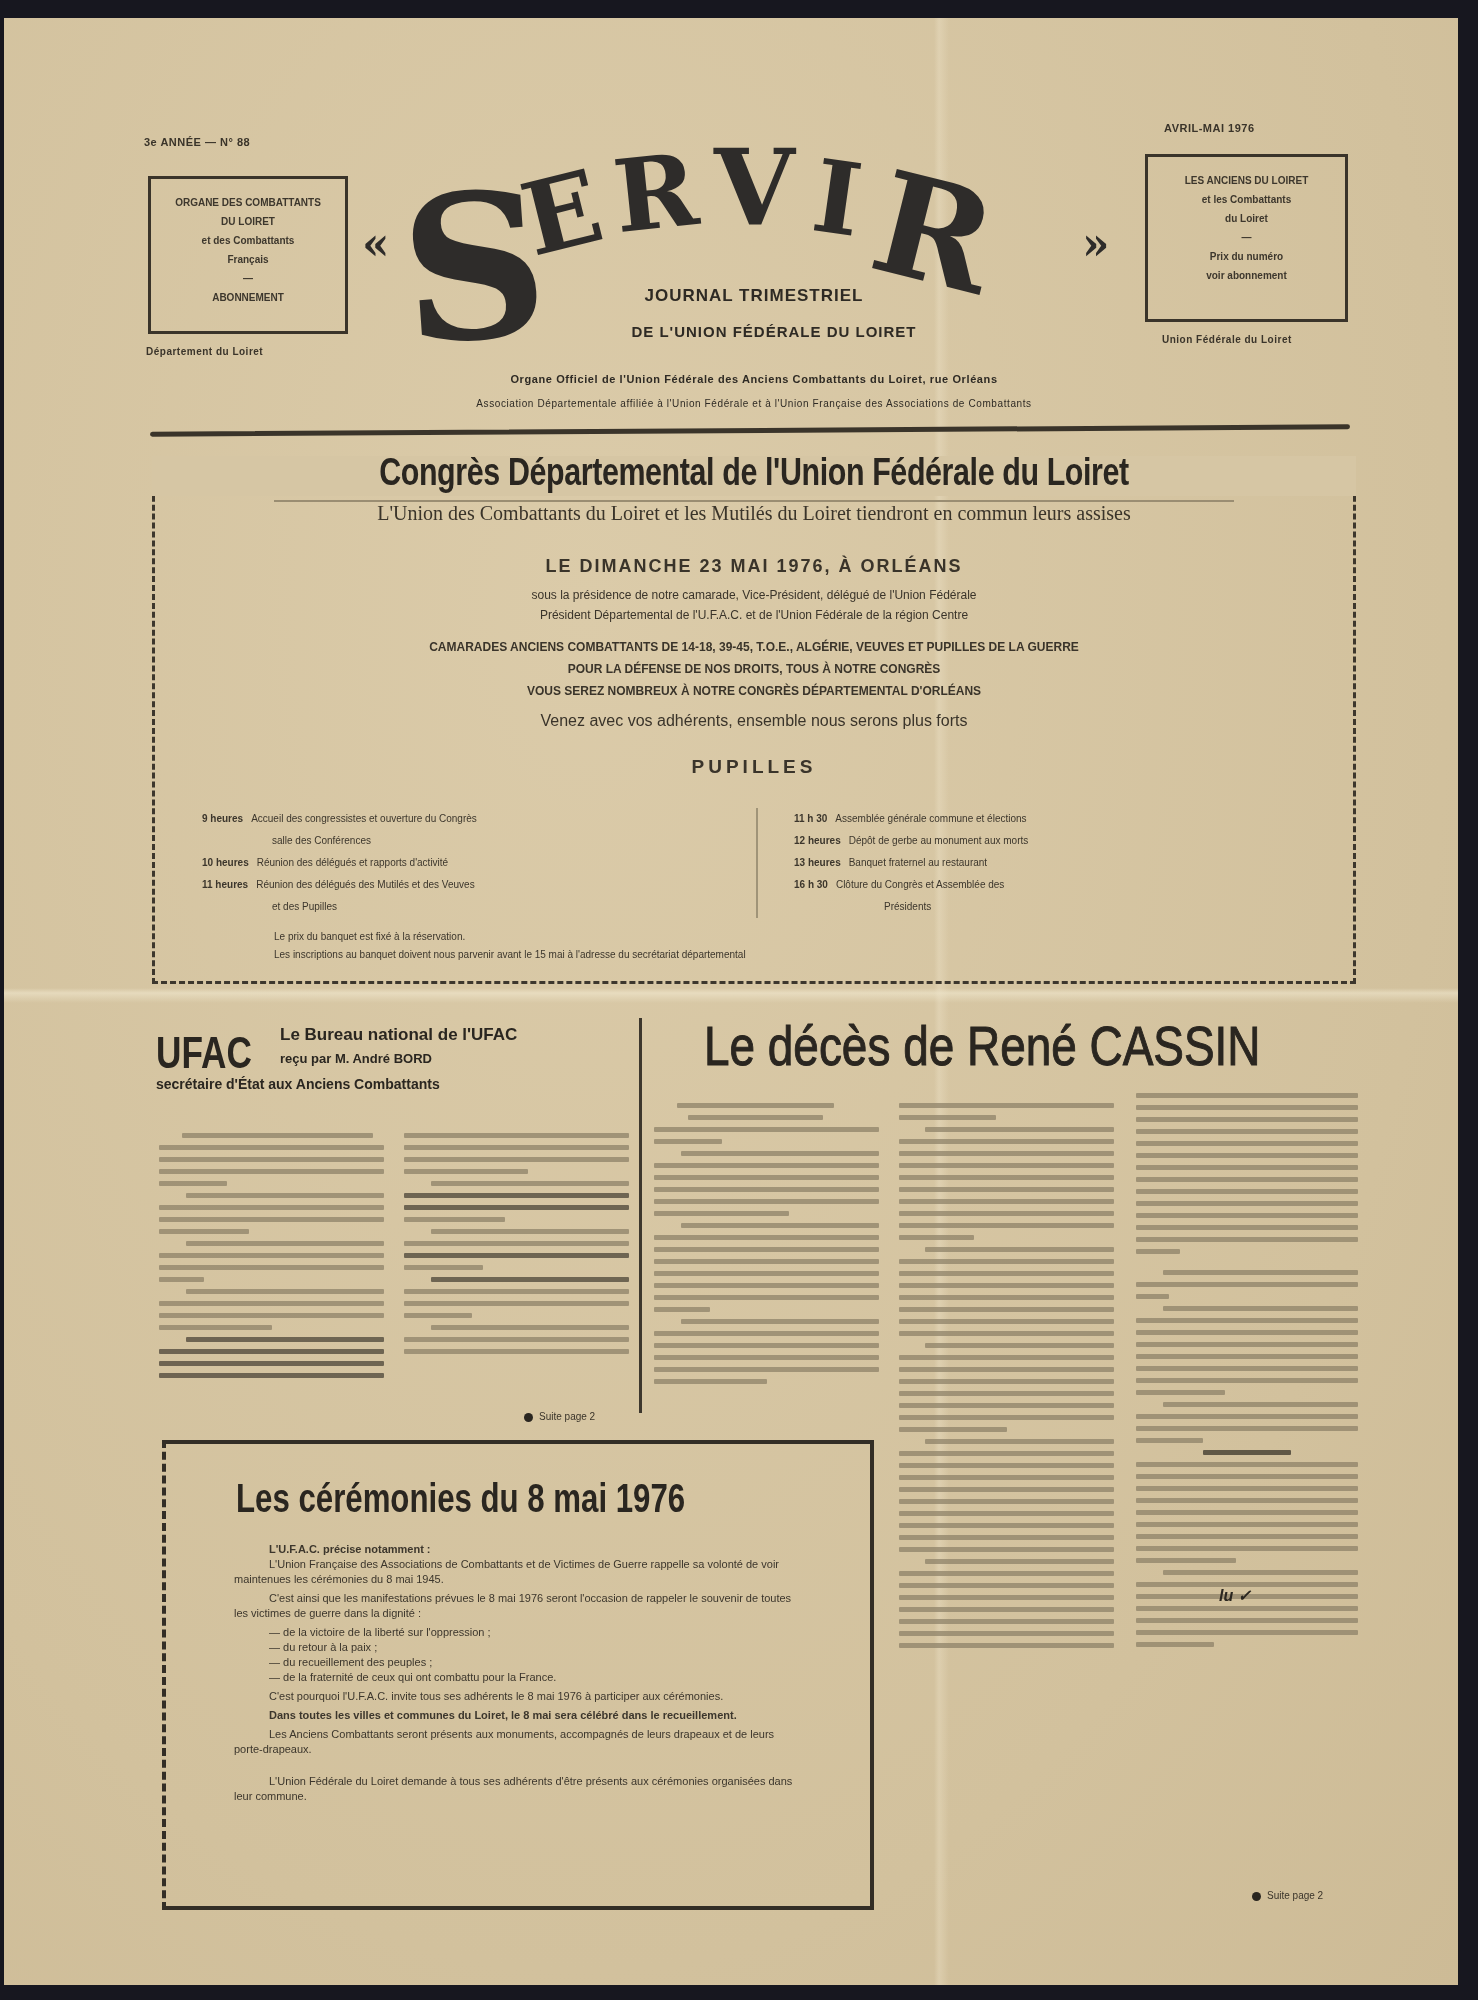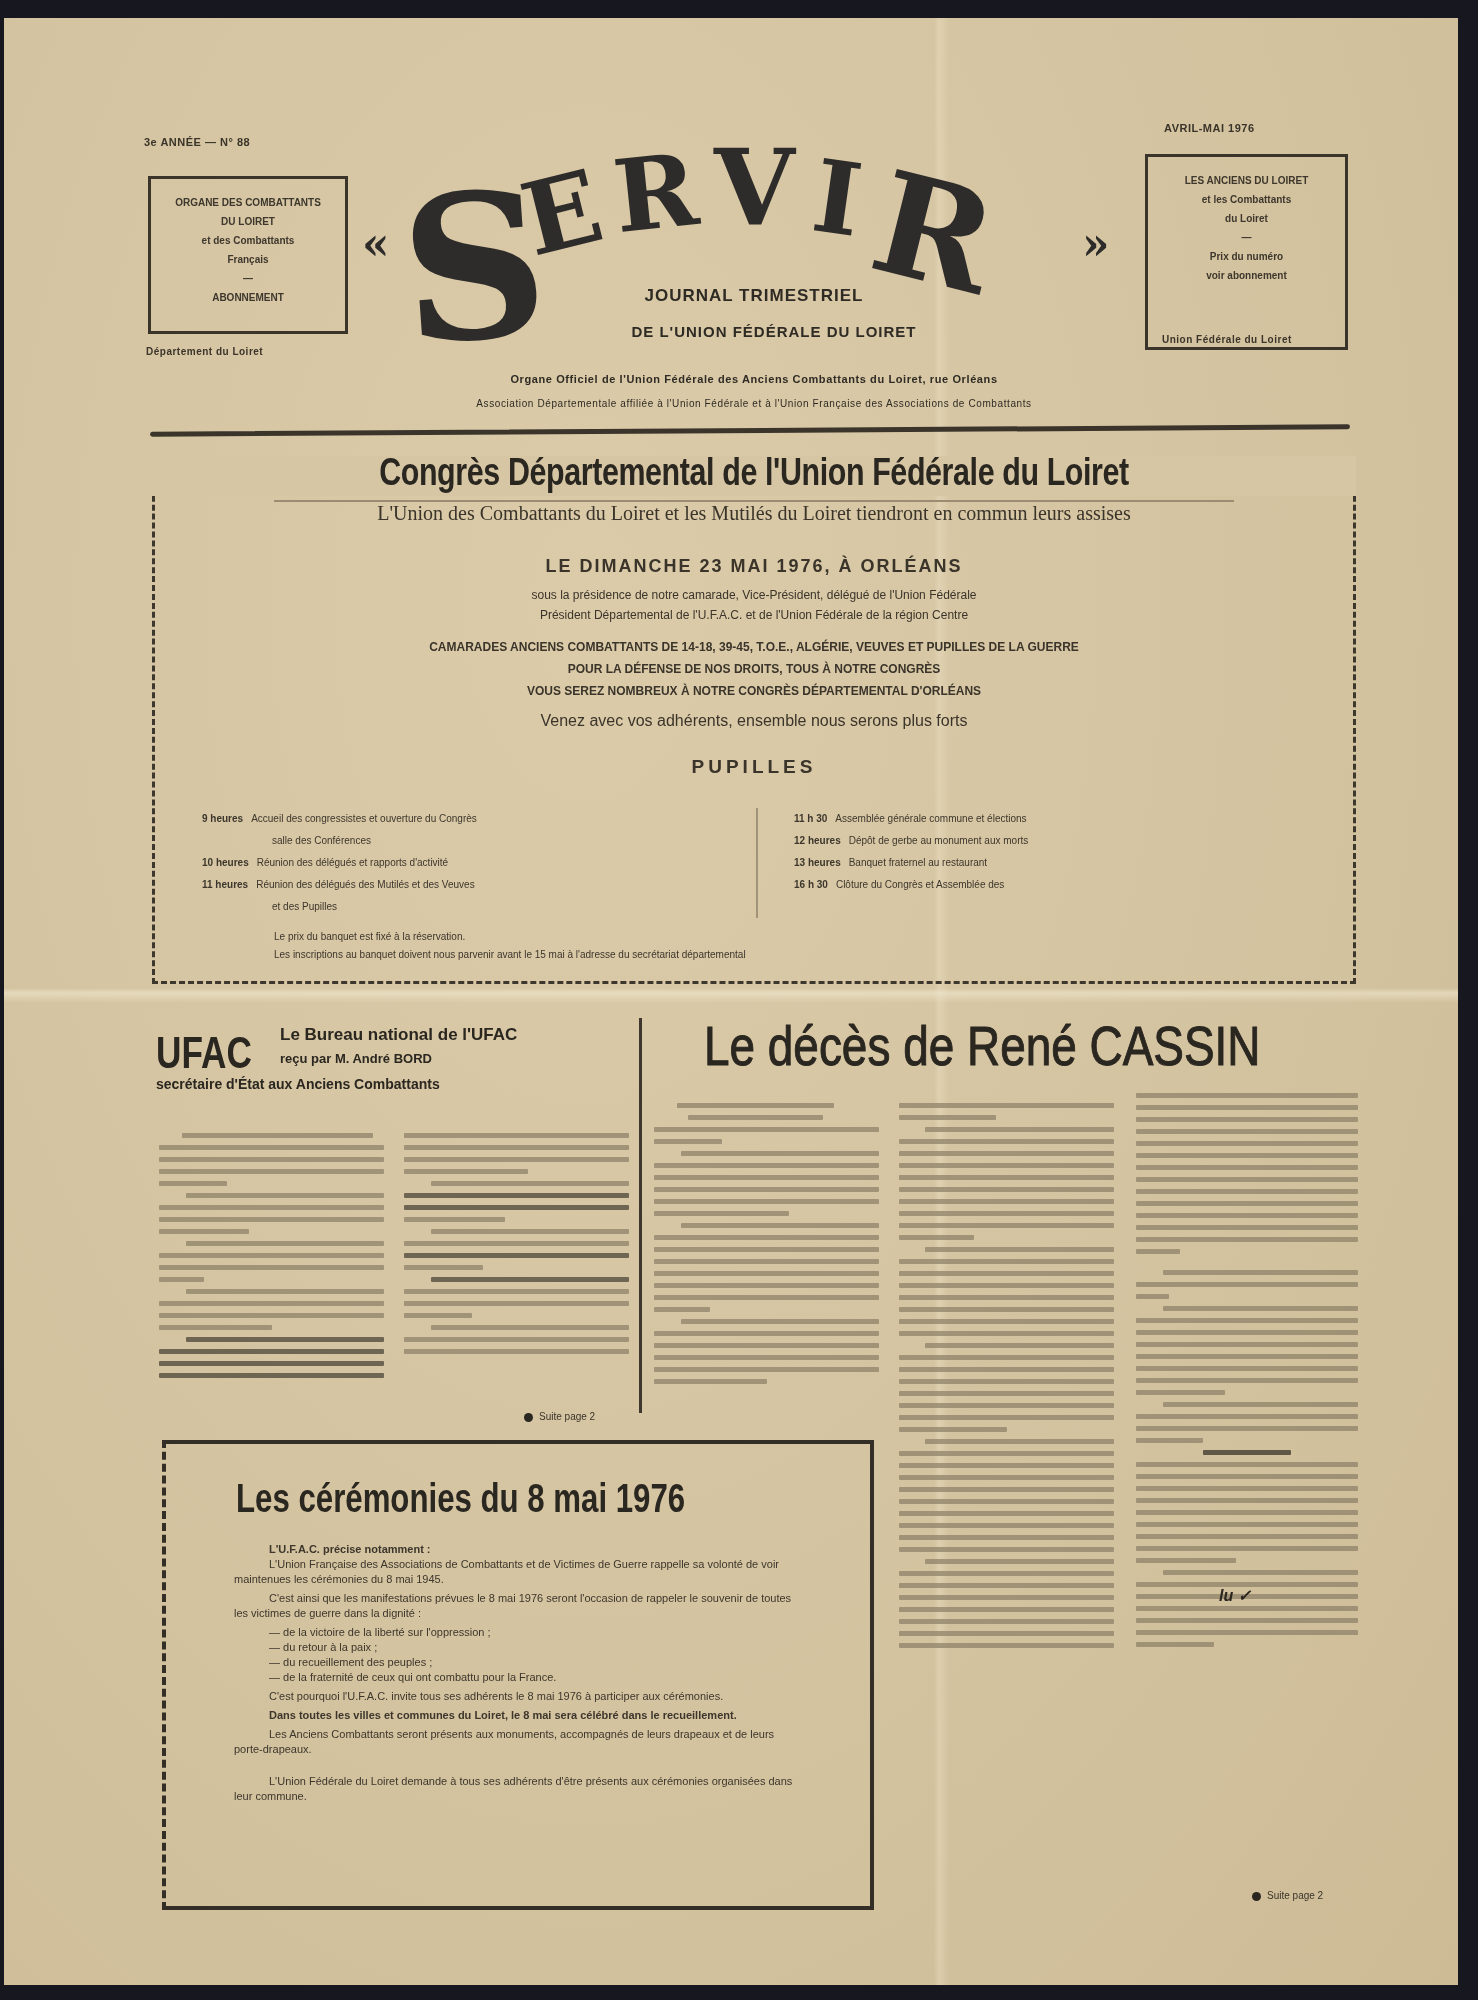--- a/index.html
+++ b/index.html
@@ -39,21 +39,21 @@
     <div>ORGANE DES COMBATTANTS</div>
     <div>DU LOIRET</div>
     <div>et des Combattants</div>
     <div>Français</div>
     <div>—</div>
     <div>ABONNEMENT</div>
   </div>
   <div class="abs small" style="left:142px;top:328px;font-size:10px;">Département du Loiret</div>
 
   <div class="abs small" style="left:1160px;top:104px;">AVRIL-MAI 1976</div>
-  <div class="abs hbox" style="left:1141px;top:136px;width:203px;height:196px;">
+  <div class="abs hbox" style="left:1141px;top:136px;width:203px;height:168px;">
     <div>LES ANCIENS DU LOIRET</div>
     <div>et les Combattants</div>
     <div>du Loiret</div>
     <div>—</div>
     <div>Prix du numéro</div>
     <div>voir abonnement</div>
   </div>
   <div class="abs small" style="left:1158px;top:316px;font-size:10px;">Union Fédérale du Loiret</div>
 
   <div>
@@ -92,20 +92,21 @@
     <div class="prog-row"><b>10 heures</b><span>Réunion des délégués et rapports d'activité</span></div>
     <div class="prog-row"><b>11 heures</b><span>Réunion des délégués des Mutilés et des Veuves</span></div>
     <div class="prog-row" style="padding-left:70px;"><span>et des Pupilles</span></div>
   </div>
   <div class="abs" style="left:752px;top:790px;width:2px;height:110px;background:#a09478;"></div>
   <div class="abs" style="left:790px;top:790px;width:540px;">
     <div class="prog-row"><b>11 h 30</b><span>Assemblée générale commune et élections</span></div>
     <div class="prog-row"><b>12 heures</b><span>Dépôt de gerbe au monument aux morts</span></div>
     <div class="prog-row"><b>13 heures</b><span>Banquet fraternel au restaurant</span></div>
     <div class="prog-row"><b>16 h 30</b><span>Clôture du Congrès et Assemblée des</span></div>
+    <div class="prog-row" style="padding-left:90px;"><span>Présidents</span></div>
   </div>
   <div class="abs prog-row" style="left:270px;top:908px;">Le prix du banquet est fixé à la réservation.</div>
   <div class="abs prog-row" style="left:270px;top:926px;">Les inscriptions au banquet doivent nous parvenir avant le 15 mai à l'adresse du secrétariat départemental</div>
 
   <div class="abs headline" style="left:152px;top:1010px;font-size:44px;transform:scaleX(.8);transform-origin:left;">UFAC</div>
   <div class="abs" style="left:276px;top:1005px;width:355px;">
     <div class="headline" style="font-size:17px;line-height:24px;">Le Bureau national de l'UFAC</div>
     <div class="headline" style="font-size:13px;line-height:24px;">reçu par M. André BORD</div>
   </div>
   <div class="abs headline" style="left:152px;top:1058px;font-size:14px;">secrétaire d'État aux Anciens Combattants</div>

